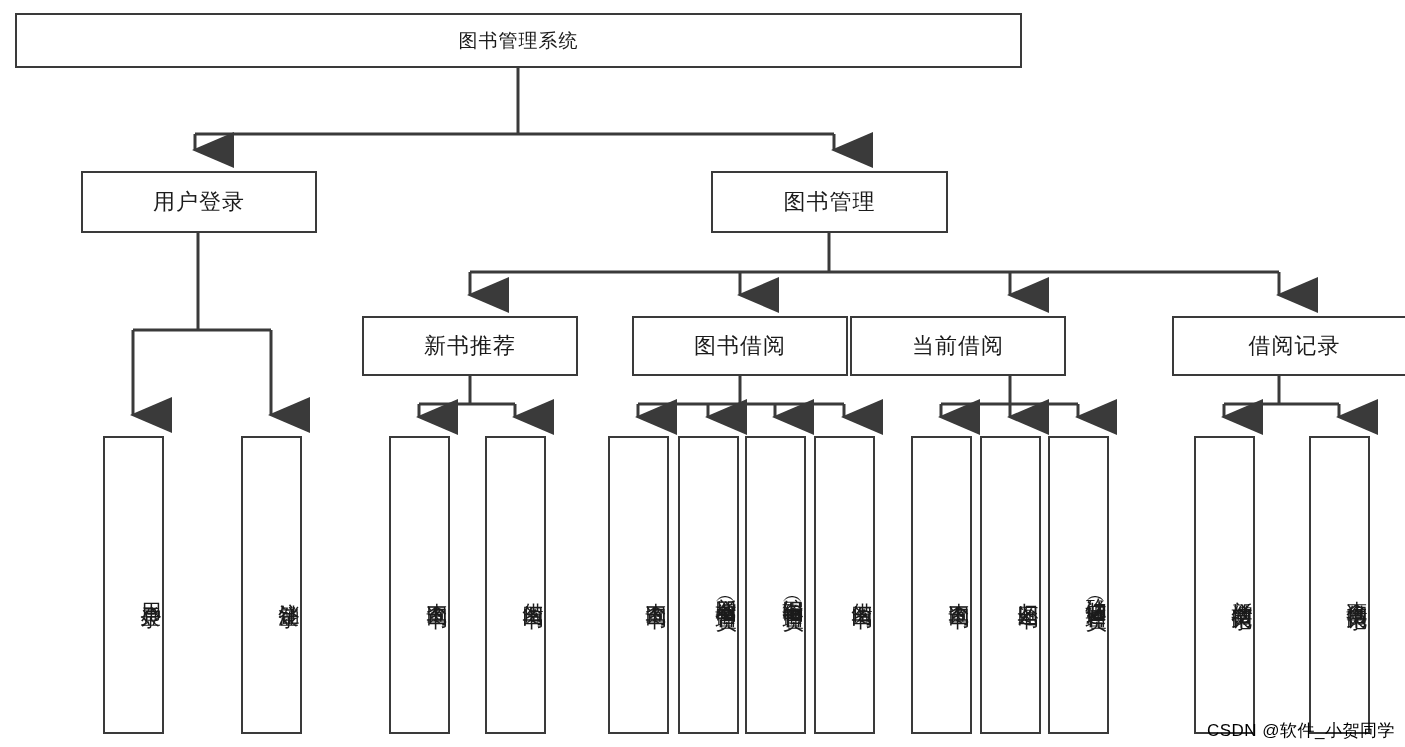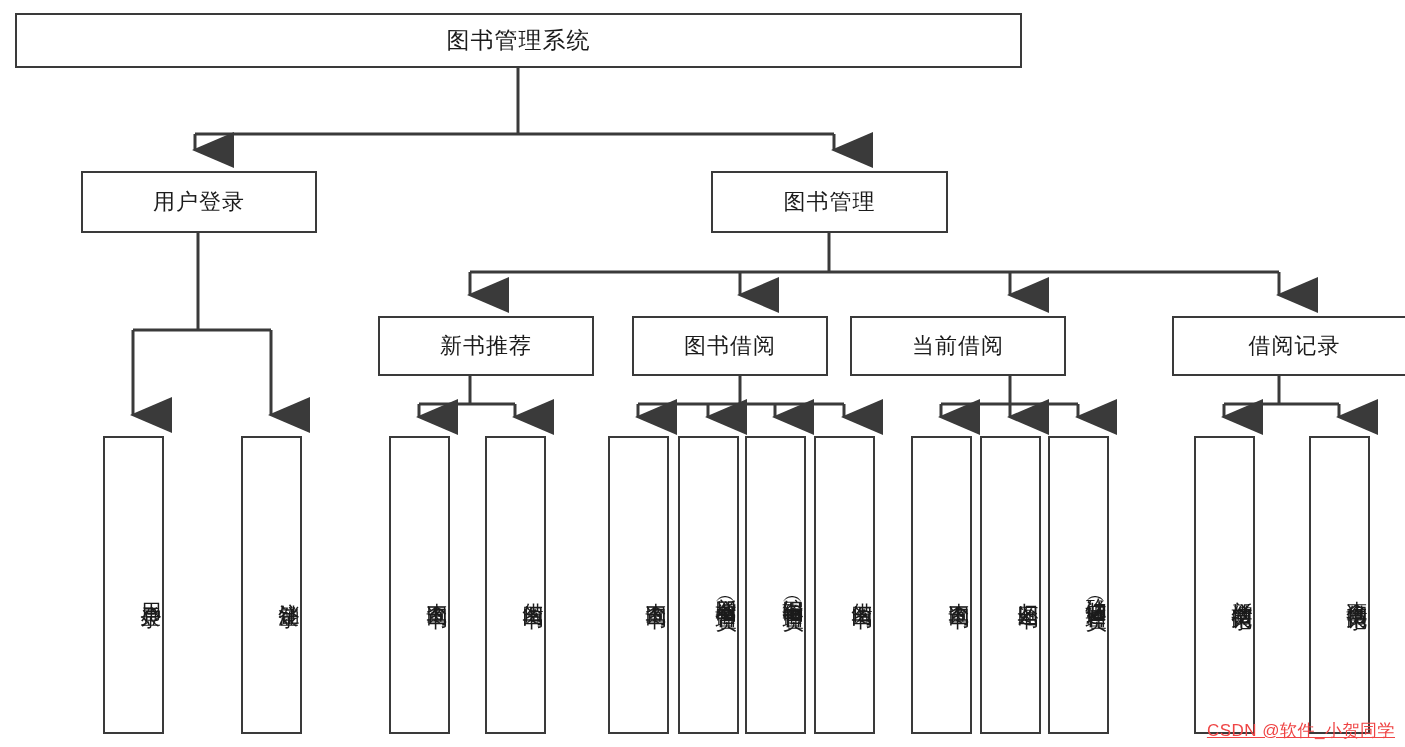--- a/index.html
+++ b/index.html
@@ -48,32 +48,31 @@
     align-items: flex-start;
     justify-content: center;
   }
   .node.vert .vtext {
     writing-mode: vertical-rl;
     text-orientation: upright;
     display: block;
     white-space: normal;
   }
   .node.root {
-    font-size: 23px;
+    font-size: 19px;
   }
   .watermark {
     position: absolute;
     right: 10px;
     bottom: 5px;
     font-size: 17px;
-    color: #ef4444;
+    color: #000000;
     letter-spacing: 0.5px;
     white-space: nowrap;
     pointer-events: none;
-    text-decoration: underline;
   }
 </style>
 </head>
 <body>
 
 <div id="canvas">
 
   <svg id="wires" viewBox="0 0 1405 747" xmlns="http://www.w3.org/2000/svg">
     <defs>
       <marker id="arrow" viewBox="0 0 12 14" refX="6" refY="13" markerWidth="12" markerHeight="14" orient="auto-start-reverse">
@@ -128,24 +127,24 @@
     <span>图书管理系统</span>
   </div>
 
   <div class="node horiz" style="left:81px; top:171px; width:236px; height:62px;">
     <span>用户登录</span>
   </div>
   <div class="node horiz" style="left:711px; top:171px; width:237px; height:62px;justify-content:center;">
     <span>图书管理</span>
   </div>
 
-  <div class="node horiz" style="left:362px; top:316px; width:216px; height:60px;margin-left:16px;">
+  <div class="node horiz" style="left:362px; top:316px; width:216px; height:60px;">
     <span>新书推荐</span>
   </div>
-  <div class="node horiz" style="left:632px; top:316px; width:196px; height:60px;">
+  <div class="node horiz" style="left:632px; top:316px; width:216px; height:60px;">
     <span>图书借阅</span>
   </div>
   <div class="node horiz" style="left:850px; top:316px; width:216px; height:60px;">
     <span>当前借阅</span>
   </div>
   <div class="node horiz" style="left:1172px; top:316px; width:245px; height:60px;">
     <span>借阅记录</span>
   </div>
 
   <div class="node vert" style="left:103px; top:436px; width:61px; height:298px;">

